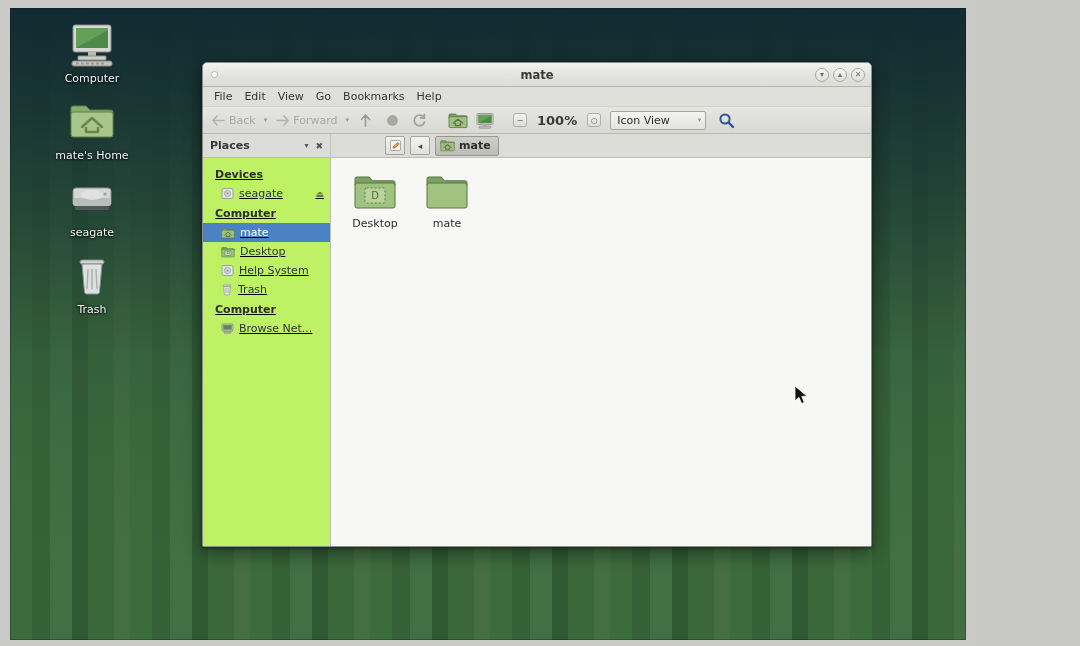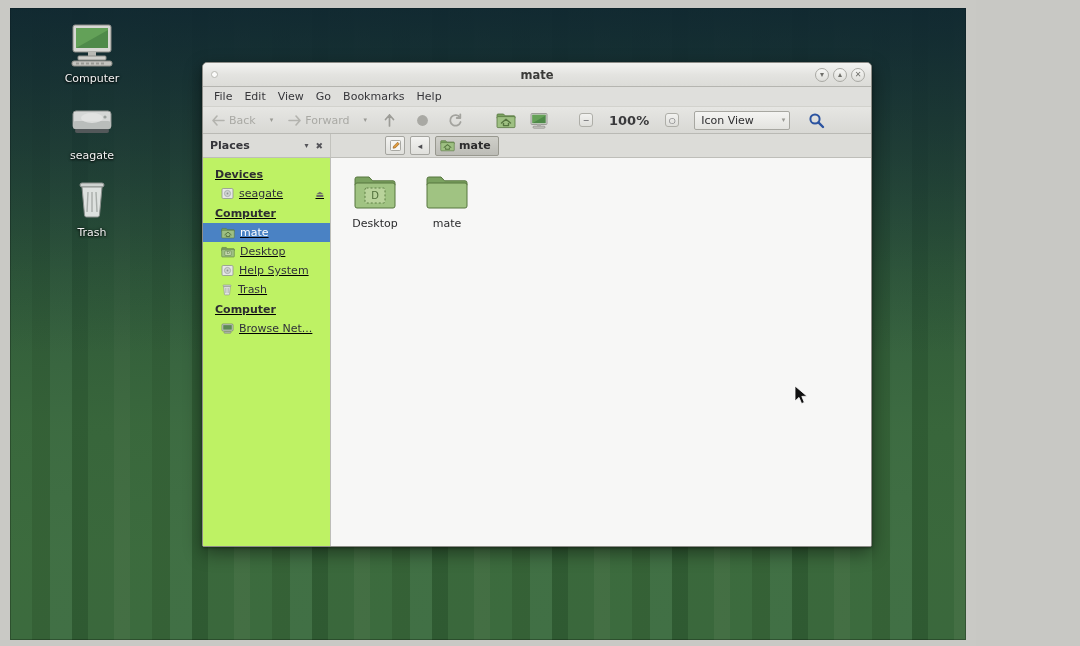--- a/index.html
+++ b/index.html
@@ -116,21 +116,21 @@
   }
   .menubar span {
     padding: 12px 5px; color: #36363a; font-size: 11px;
     border-radius: 2px; cursor: default;
   }
 
   .toolbar {
     height: 27px; flex: none;
     background: linear-gradient(to bottom, #e6e6e3, #d8d8d4);
     border-bottom: 1px solid #b9b9b4;
-    display: flex; align-items: center; gap: 11px;
+    display: flex; align-items: center; gap: 5px;
     padding: 0 5px;
   }
   .tb-nav {
     display: flex; align-items: center; gap: 3px;
     color: #a9a9a4; padding: 1px 3px;
     font-size: 11px; cursor: default;
   }
   .tb-btn {
     width: 22px; height: 21px;
     display: flex; align-items: center; justify-content: center;
@@ -269,20 +269,31 @@
             <rect x="20" y="40.5" width="3" height="2"></rect>
                 <rect x="25" y="40.5" width="3" height="2"></rect>
             <rect x="30" y="40.5" width="3" height="2"></rect>
                 <rect x="35" y="40.5" width="3" height="2"></rect>
           </g>
         </svg>
       </div>
       <div class="cap">Computer</div>
     </div>
 
+    <div class="desk-icon">
+      <div class="glyph">
+        <svg width="48" height="42" viewBox="0 0 48 42">
+          <path d="M3 7 a2 2 0 0 1 2-2 h13 l4 4 h21 a2 2 0 0 1 2 2 v4 H3 Z" fill="#87ad6d" stroke="#5f7f4b"></path>
+          <rect x="3" y="11" width="42" height="25" rx="2" fill="#a8c58b" stroke="#5f7f4b"></rect>
+          <path d="M14 26 L24 17 L34 26" fill="none" stroke="#64864c" stroke-width="2.4" stroke-linecap="round" stroke-linejoin="round"></path>
+          <path d="M18 26 v5 h12 v-5" fill="none" stroke="#64864c" stroke-width="2.4" stroke-linejoin="round"></path>
+        </svg>
+      </div>
+      <div class="cap">mate's Home</div>
+    </div>
 
     <div class="desk-icon">
       <div class="glyph">
         <svg width="50" height="38" viewBox="0 0 50 38">
           <rect x="6" y="8" width="38" height="18" rx="3" fill="#d5d7d6" stroke="#8e9290"></rect>
           <rect x="6" y="18" width="38" height="8" rx="3" fill="#b9bdbb"></rect>
           <ellipse cx="25" cy="15" rx="11" ry="5" fill="#e3e5e4" opacity="0.8"></ellipse>
           <rect x="8" y="26" width="34" height="4" rx="2" fill="#53585a"></rect>
           <circle cx="38" cy="14" r="1.6" fill="#9aa09d"></circle>
         </svg>

